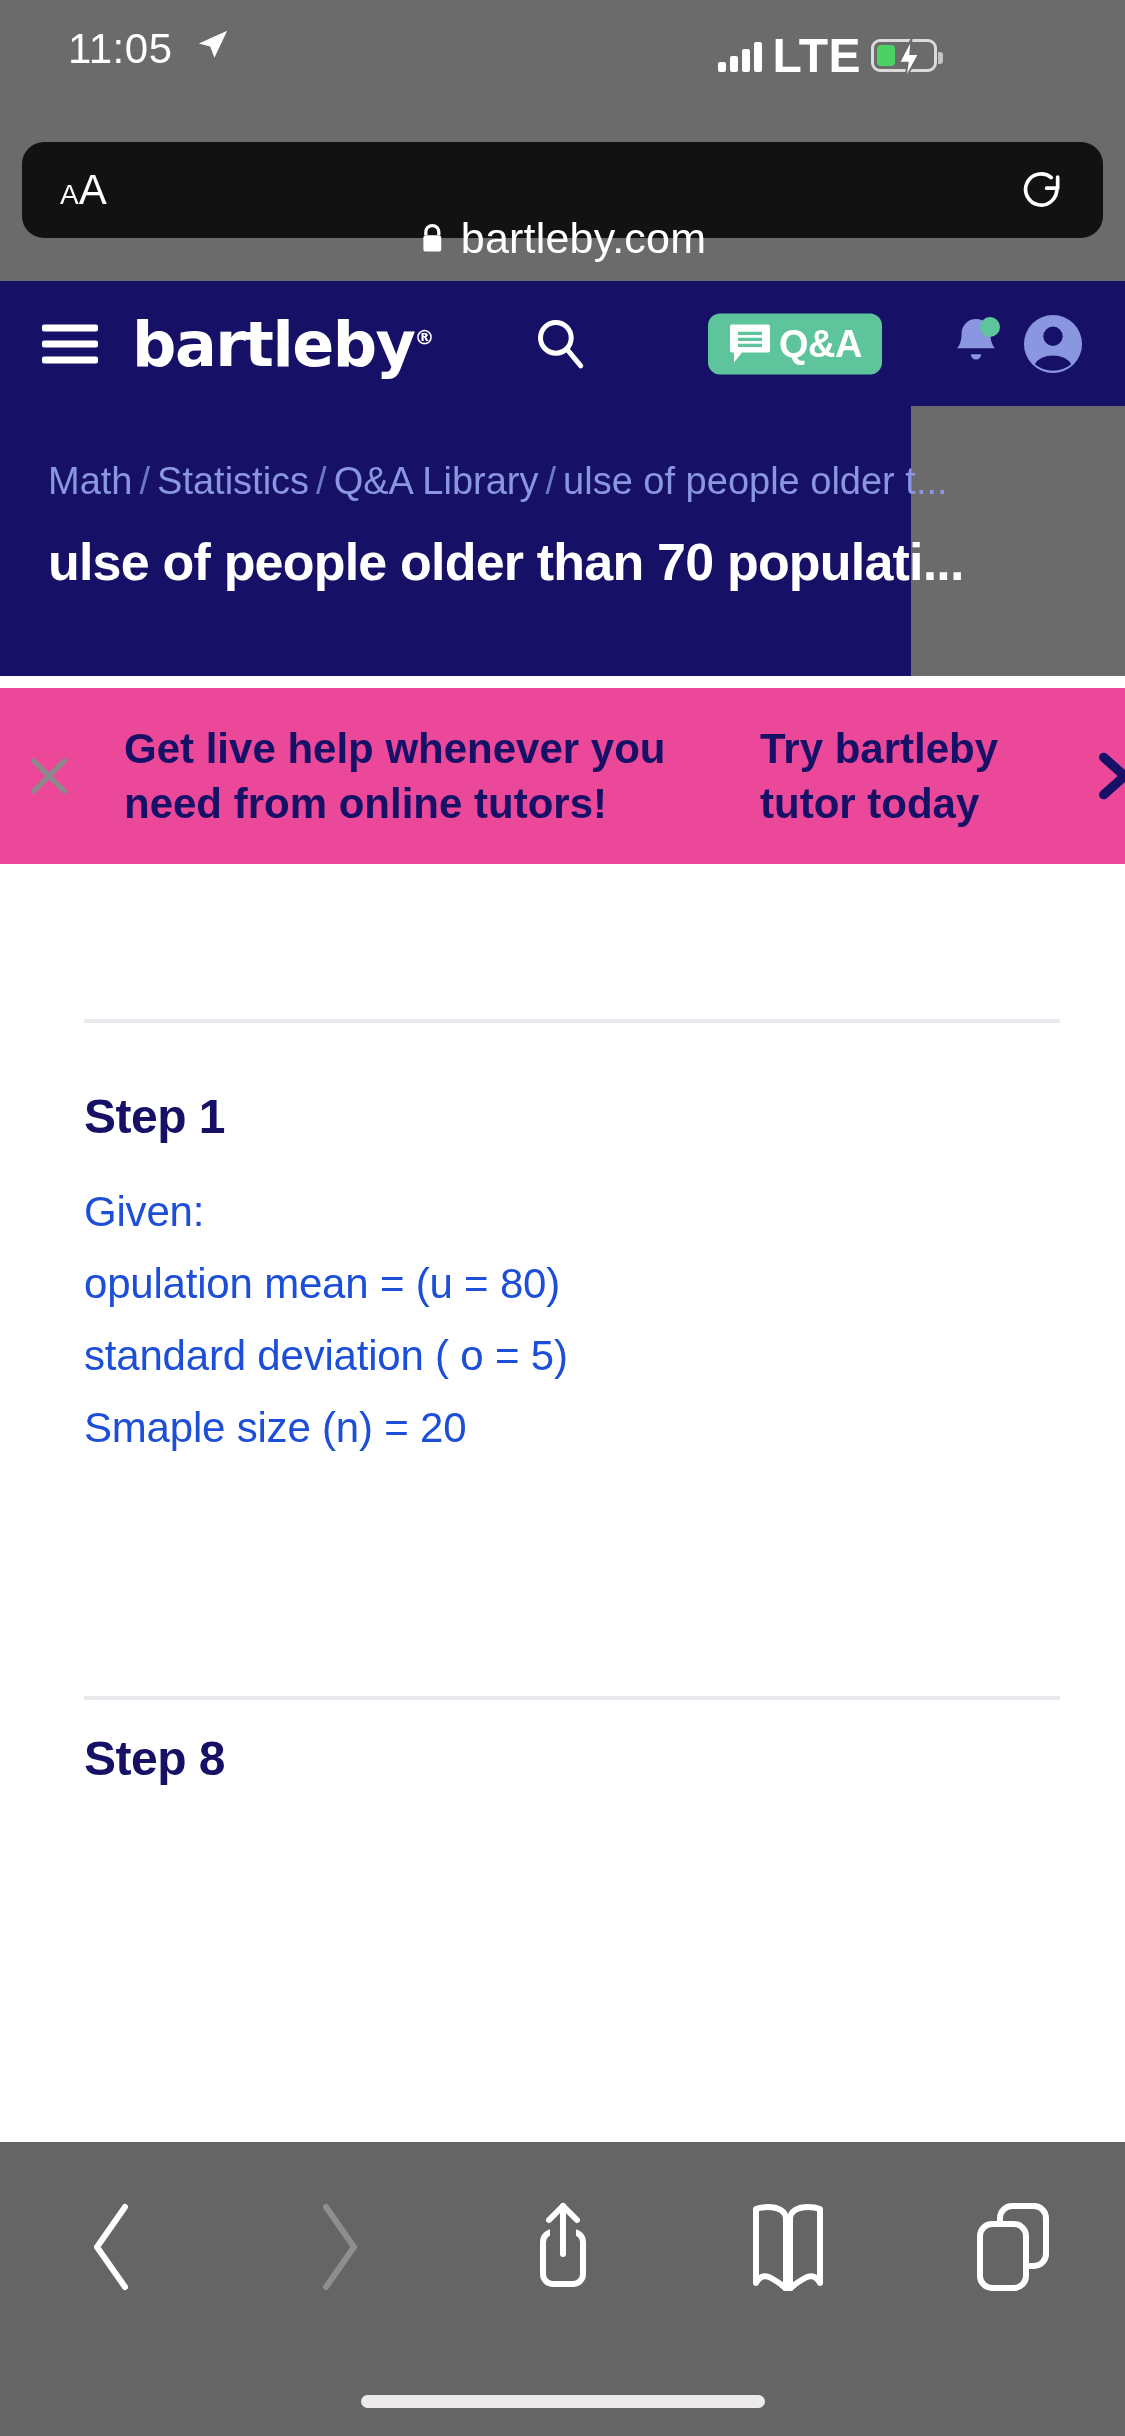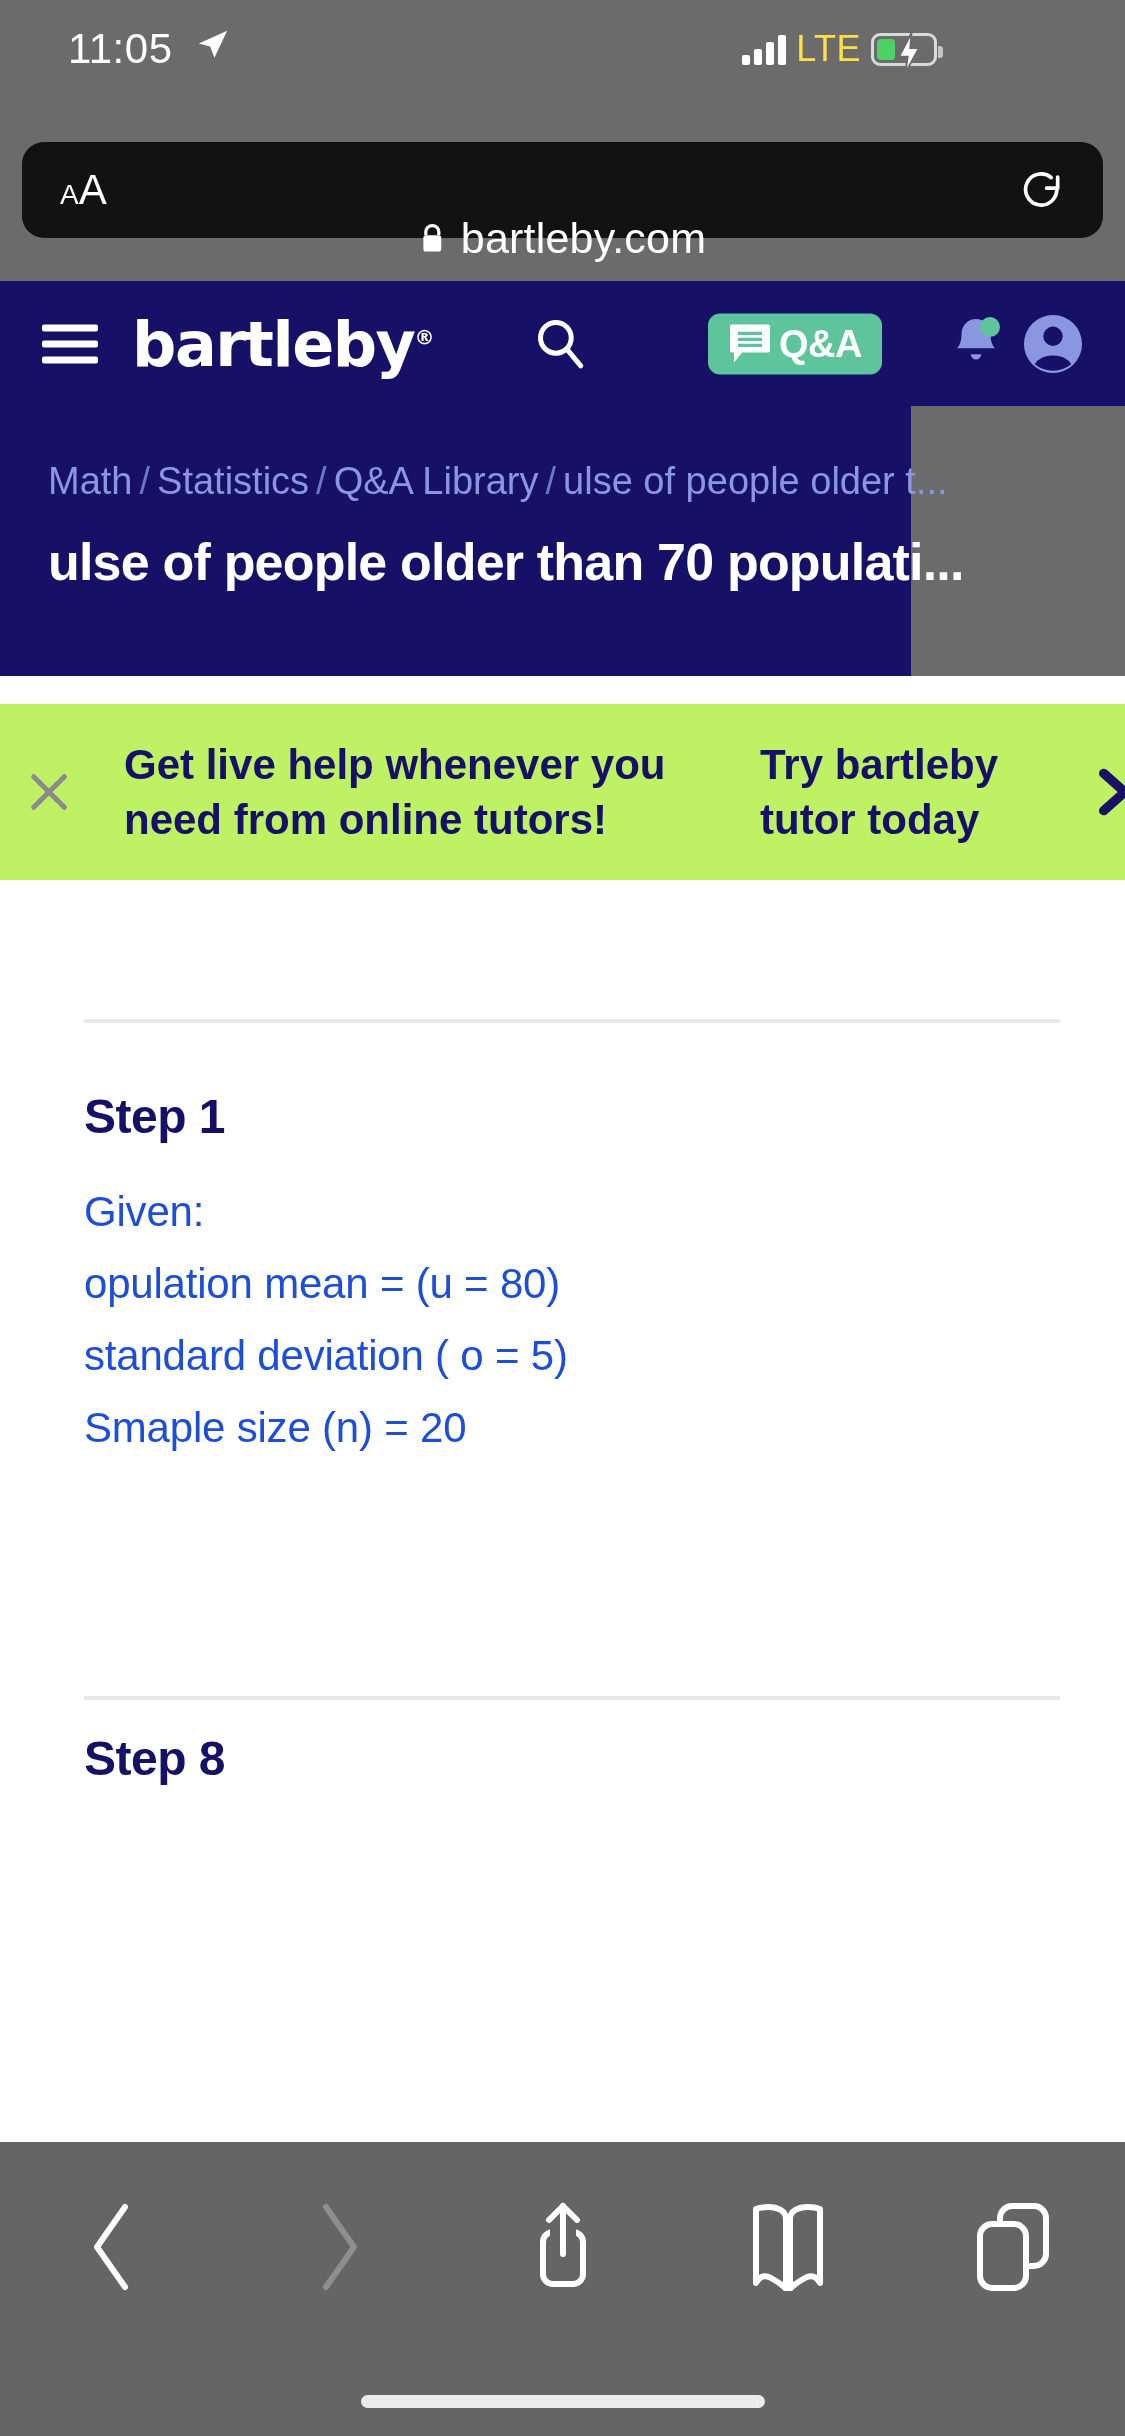--- a/index.html
+++ b/index.html
@@ -26,21 +26,21 @@
   .status-right {
     position: absolute; right: 66px; top: 28px;
     display: flex; align-items: center; gap: 10px;
   }
   .sig-bars { display: flex; align-items: flex-end; gap: 4px; height: 32px; }
   .sig-bars i { display: block; width: 8px; background: #ffffff; border-radius: 2px; }
   .sig-bars i:nth-child(1) { height: 10px; }
   .sig-bars i:nth-child(2) { height: 16px; }
   .sig-bars i:nth-child(3) { height: 23px; }
   .sig-bars i:nth-child(4) { height: 30px; }
-  .lte { color: #fde047; font-size: 36px; font-weight: 400; letter-spacing: 0.5px; }
+  .lte { color: #ffffff; font-size: 48px; font-weight: 700; letter-spacing: 0.5px; }
   .battery {
     position: relative; width: 66px; height: 33px;
     border: 3px solid rgba(255,255,255,0.75); border-radius: 9px;
     display: flex; align-items: center; padding: 3px;
   }
   .battery::after {
     content: ""; position: absolute; right: -9px; top: 10px;
     width: 5px; height: 12px; border-radius: 0 3px 3px 0;
     background: rgba(255,255,255,0.6);
   }
@@ -138,22 +138,22 @@
     position: absolute; left: 76px;
     color: #161166; font-size: 48px; font-weight: bold; letter-spacing: -0.5px;
   }
   .step-line {
     position: absolute; left: 76px;
     color: #1d4ed8; font-size: 42px; letter-spacing: -0.2px; white-space: nowrap;
   }
 
   
   .promo {
-    position: absolute; left: 0; top: 704px; width: 1125px; height: 176px;
-    background: #bef264;
+    position: absolute; left: 0; top: 688px; width: 1125px; height: 176px;
+    background: #ec4899;
     display: flex; align-items: center;
   }
   .promo-close { position: absolute; left: 26px; top: 50%; transform: translateY(-50%); width: 46px; height: 46px; }
   .promo-text {
     position: absolute; left: 124px; top: 50%; transform: translateY(-50%);
     color: #161166; font-size: 42px; font-weight: bold; line-height: 1.32; width: 600px;
   }
   .promo-cta {
     position: absolute; left: 760px; top: 50%; transform: translateY(-50%);
     color: #161166; font-size: 42px; font-weight: bold; line-height: 1.32; width: 260px;

